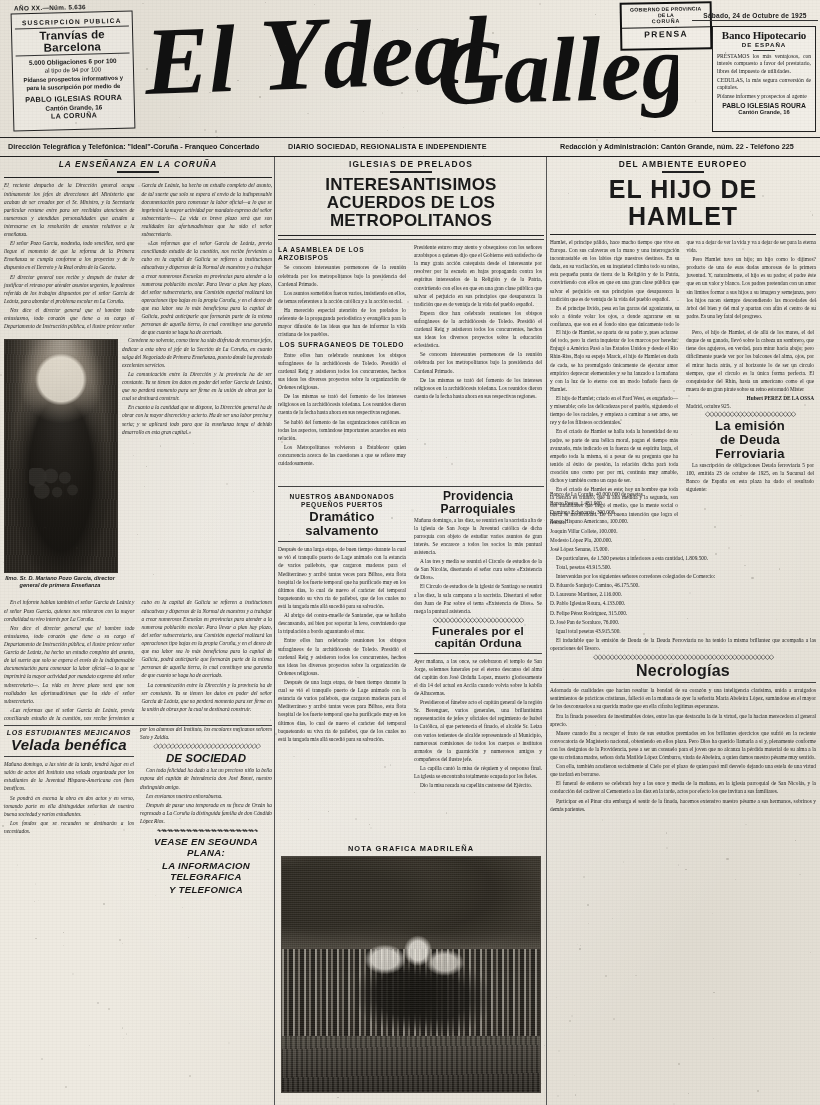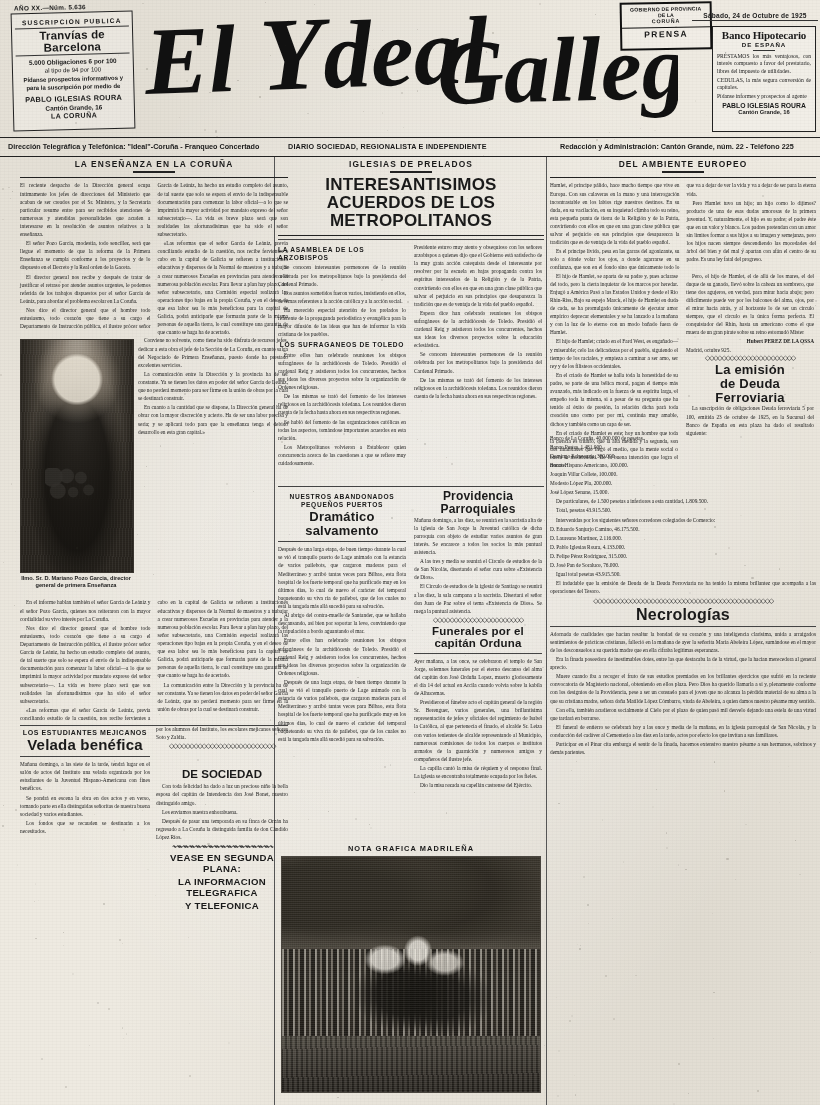--- a/index.html
+++ b/index.html
@@ -95,21 +95,21 @@
   }
   .rulebar .rl{position:absolute;left:8px;top:4px;font-weight:bold;}
   .rulebar .rc{position:absolute;left:288px;top:4px;font-weight:bold;letter-spacing:.2px;}
   .rulebar .rr{position:absolute;left:560px;top:4px;font-weight:bold;}
 
   
   .cols{position:absolute;left:0;top:157px;width:820px;height:948px;}
   .colsep{position:absolute;top:0;width:1px;height:100%;background:#555;}
 
   .col{position:absolute;top:0;box-sizing:border-box;}
-  .colA{left:20px;width:268px;}
+  .colA{left:4px;width:268px;font-style:italic;}
   .colB{left:278px;width:266px;}
   .colC{left:550px;width:266px;}
 
   .kicker{
     text-align:center;font-family:"Liberation Sans",sans-serif;
     font-weight:bold;letter-spacing:1.1px;font-size:8.4px;margin:2px 0 1px;
   }
   .kdash{width:42px;height:2px;background:#222;margin:2px auto 3px;}
   .headline{
     text-align:center;font-family:"Liberation Sans",sans-serif;
@@ -123,21 +123,21 @@
   .subhead{
     text-align:center;font-family:"Liberation Sans",sans-serif;font-weight:bold;
     font-size:10.2px;margin:3px 0 2px;letter-spacing:.2px;
   }
   .smallcaps{
     text-align:center;font-family:"Liberation Sans",sans-serif;font-weight:bold;
     font-size:6.6px;letter-spacing:.7px;margin:3px 0 1px;line-height:1.25;
   }
   .secthead{
     text-align:center;font-family:"Liberation Sans",sans-serif;font-weight:bold;
-    font-size:11.5px;margin:17px 0 2px;
+    font-size:11.5px;margin:1px 0 2px;
   }
   .secthead2{
     text-align:center;font-family:"Liberation Sans",sans-serif;font-weight:bold;
     font-size:9.6px;margin:1px 0 2px;letter-spacing:.3px;
   }
   .ornament{
     text-align:center;font-size:7px;letter-spacing:-1.3px;color:#333;
     overflow:hidden;white-space:nowrap;height:9px;line-height:9px;
   }
   .wave{
@@ -437,20 +437,21 @@
         <div class="ground"></div>
         <div class="grain"></div>
 
       </div>
 
     </div>
 
     <div class="col colC">
       <div class="kicker">DEL AMBIENTE EUROPEO</div>
       <div class="kdash"></div>
+      <div class="headline hl-c">EL HIJO DE HAMLET</div>
       <div class="hrule"></div>
 
       <div class="bt two">
         <p class="noind">Hamlet, el príncipe pálido, hace mucho tiempo que vive en Europa. Con sus calaveras en la mano y una interrogación incontrastable en los labios rige nuestros destinos. En su duda, en su vacilación, en su inquietud climba todo su reino, esta pequeña punta de tierra de la Religión y de la Patria, convirtiendo con ellos en que en una gran clase pública que salvar el perjuicio en sus principios que desaparezca la tradición que es de ventaja de la vida del pueblo español.</p>
         <p>Es el príncipe lívido, pesa en las garras del agonizante, su solo a dónde volar los ojos, a donde agarrarse en su confianza, que son en el fondo sino que únicamente todo lo que va a dejar de ver la vida y va a dejar de ser para la eterna vida.</p>
         <p>Pero Hamlet tuvo un hijo; un hijo como lo dijimos? producto de una de esas dudas amorosas de la primera juventud. Y, naturalmente, el hijo es su padre; el padre éste que en un valor y blanco. Los padres pretendan con un amor sin límites formar a sus hijos a su imagen y semejanza, pero los hijos nacen siempre descendiendo las mocedades del árbol del bien y del mal y apartan con afán el centro de su padre. Es una ley fatal del progreso.</p>
       </div>
 
       <div style="position:relative;height:230px;">
         <div style="position:absolute;left:0;top:0;width:128px;">

